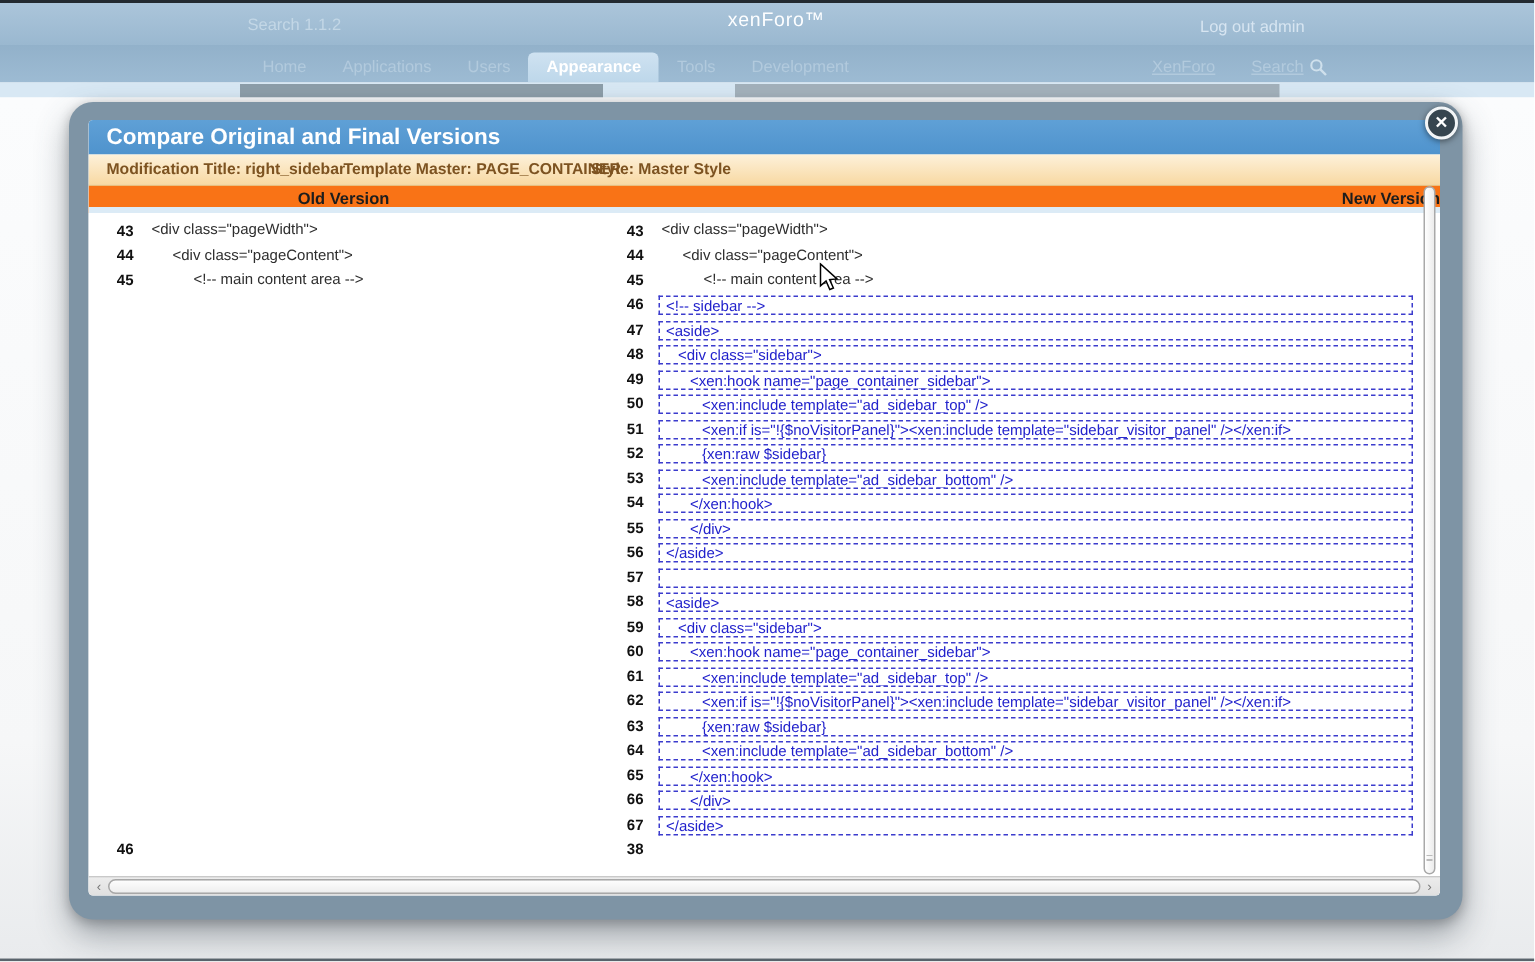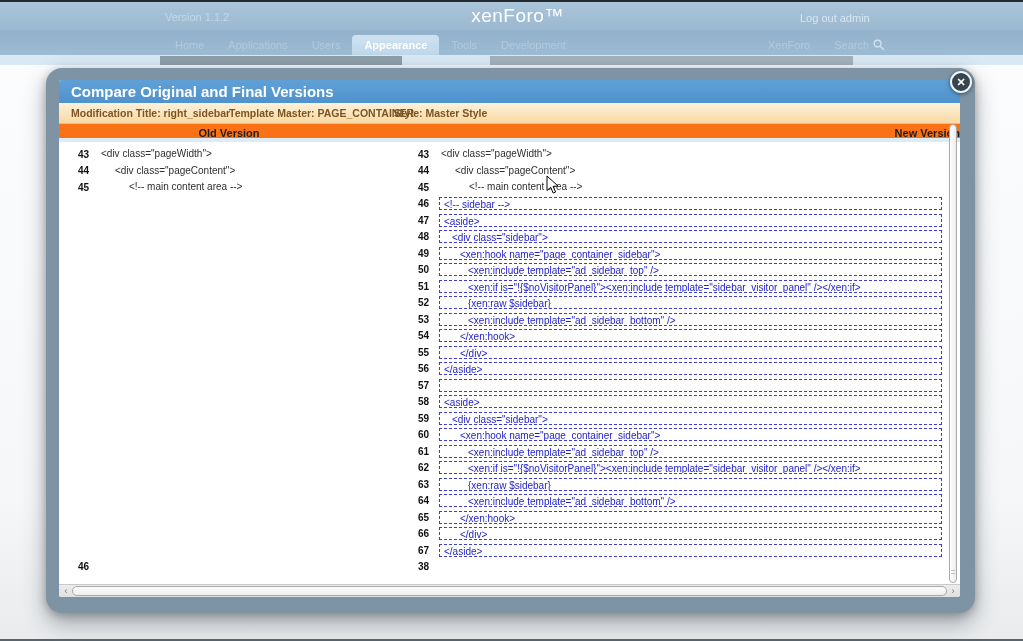--- a/index.html
+++ b/index.html
@@ -4,33 +4,33 @@
 <style>
   * { margin:0; padding:0; box-sizing:border-box; }
   body { font-family:"Liberation Sans", sans-serif; background:#fff; }
   #page { position:relative; width:1023px; height:641px; overflow:hidden; background:#fff; }
 
   
   .topline { position:absolute; top:0; left:0; width:100%; height:2px; background:#232a30; z-index:1; }
   .topbar  { position:absolute; top:2px; left:0; width:100%; height:28px;
              background:linear-gradient(#abc5da,#9ab8d0); z-index:1; }
   .app-version { position:absolute; left:165px; top:9px; font-size:11px; color:#c3d7e6; }
-  .logo { position:absolute; left:12px; right:0; top:3px; text-align:center; font-size:19px;
+  .logo { position:absolute; left:12px; right:0; top:3px; text-align:center; font-size:13px;
           color:#fdfeff; letter-spacing:.5px; }
   .logout { position:absolute; left:800px; top:10px; font-size:11px; color:#d7e5f1; cursor:pointer; }
 
   .navbar { position:absolute; top:30px; left:0; width:100%; height:25px;
             background:linear-gradient(#92b1ca,#9dbbd3); z-index:1; }
   .navtabs { position:absolute; left:163px; bottom:0; display:flex; }
   .navtab { height:20px; line-height:20px; padding:0 12px; font-size:11px; color:#b2cadd;
             border-radius:4px 4px 0 0; cursor:pointer; }
   .navtab.active { background:linear-gradient(#cfe2f1,#bdd7ea); color:#fff; font-weight:bold; }
   .nav-right { position:absolute; left:768px; bottom:4px; display:flex; gap:24px; align-items:center;
                font-size:11px; color:#b2cadd; }
-  .nav-right .nr-item { display:flex; align-items:center; gap:4px; cursor:pointer; }
+  .nav-right .nr-item { display:flex; align-items:center; gap:4px; cursor:pointer;text-decoration:underline; }
 
   .substrip { position:absolute; top:55px; left:0; width:100%; height:10px; background:#d8e8f4; z-index:1; }
   .band { position:absolute; top:1px; height:9px; }
   .band1 { left:160px; width:242px; background:#8d9ea9; }
   .band2 { left:490px; width:363px; background:#a3b1bb; }
 
   .overlay { position:absolute; top:65px; left:0; width:100%; height:574px; z-index:2;
              background:linear-gradient(180deg,#fbfcfd 0%,#f6f7f8 75%,#e9ebed 100%); }
   .bottomline { position:absolute; bottom:0; left:0; width:100%; height:2px; background:#5a646c; z-index:3; }
 
@@ -90,21 +90,21 @@
 
   .cursor { position:absolute; left:546px; top:175px; z-index:50; pointer-events:none; }
 </style>
 </head>
 <body>
 
 <div id="page">
 
   <div class="topline"></div>
   <div class="topbar">
-    <span class="app-version">Version 1.1.2</span>
+    <span class="app-version">Search 1.1.2</span>
     <div class="logo">xenForo™</div>
     <span class="logout">Log out admin</span>
   </div>
 
   <div class="navbar">
     <div class="navtabs">
         <div class="navtab">Home</div>
         <div class="navtab">Applications</div>
         <div class="navtab">Users</div>
         <div class="navtab active">Appearance</div>

